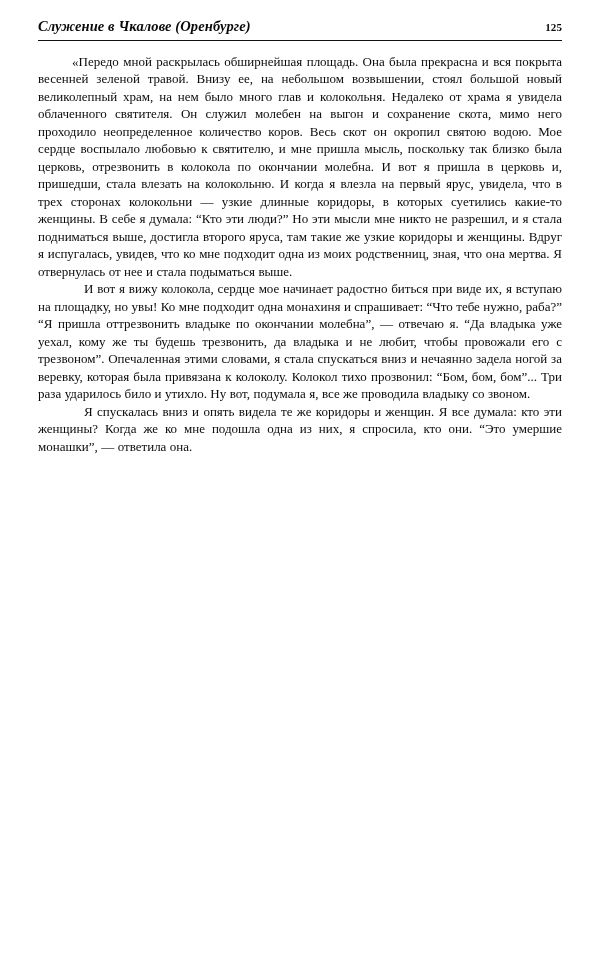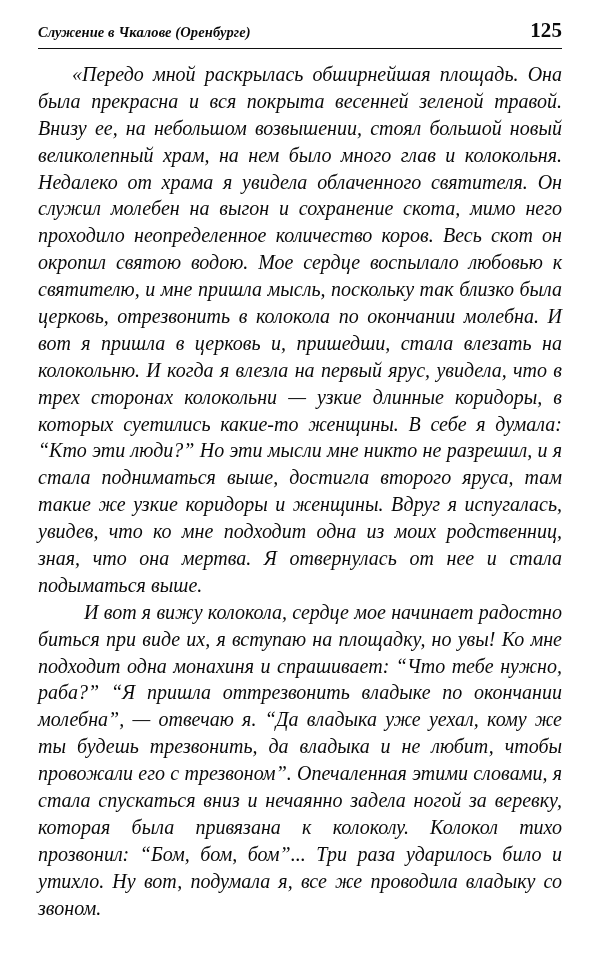--- a/index.html
+++ b/index.html
@@ -33,31 +33,30 @@
     font-size: 14.5px;
     letter-spacing: 0.1px;
     padding-bottom: 5px;
   }
   .header-title {
     white-space: nowrap;
   }
   .header-page {
     font-style: normal;
     font-weight: bold;
-    font-size: 21px;
+    font-size: 11px;
     margin-left: 40px;
   }
   .rule {
     border: none;
     border-top: 1.2px solid #111;
     margin: 0 0 12px 0;
   }
   .body-text {
-    font-style: italic;
-    font-size: 20px;
+    font-size: 13px;
     line-height: 1.345;
     text-align: justify;
     text-justify: inter-word;
     word-spacing: 0.2px;
   }
   .body-text p {
     margin: 0 0 0 0;
     text-indent: 46px;
   }
   .body-text p.first {
@@ -71,15 +70,16 @@
 
   <div class="header">
     <span class="header-title">Служение в Чкалове (Оренбурге)</span>
     <span class="header-page">125</span>
   </div>
   <hr class="rule">
 
   <div class="body-text">
     <p class="first">«Передо мной раскрылась обширнейшая площадь. Она была прекрасна и вся покрыта весенней зеленой травой. Внизу ее, на небольшом возвышении, стоял большой новый великолепный храм, на нем было много глав и колокольня. Недалеко от храма я увидела облаченного святителя. Он служил молебен на выгон и сохранение скота, мимо него проходило неопределенное количество коров. Весь скот он окропил святою водою. Мое сердце воспылало любовью к святителю, и мне пришла мысль, поскольку так близко была церковь, отрезвонить в колокола по окончании молебна. И вот я пришла в церковь и, пришедши, стала влезать на колокольню. И когда я влезла на первый ярус, увидела, что в трех сторонах колокольни — узкие длинные коридоры, в которых суетились какие-то женщины. В себе я думала: “Кто эти люди?” Но эти мысли мне никто не разрешил, и я стала подниматься выше, достигла второго яруса, там такие же узкие коридоры и женщины. Вдруг я испугалась, увидев, что ко мне подходит одна из моих родственниц, зная, что она мертва. Я отвернулась от нее и стала подыматься выше.</p>
     <p>И вот я вижу колокола, сердце мое начинает радостно биться при виде их, я вступаю на площадку, но увы! Ко мне подходит одна монахиня и спрашивает: “Что тебе нужно, раба?” “Я пришла оттрезвонить владыке по окончании молебна”, — отвечаю я. “Да владыка уже уехал, кому же ты будешь трезвонить, да владыка и не любит, чтобы провожали его с трезвоном”. Опечаленная этими словами, я стала спускаться вниз и нечаянно задела ногой за веревку, которая была привязана к колоколу. Колокол тихо прозвонил: “Бом, бом, бом”... Три раза ударилось било и утихло. Ну вот, подумала я, все же проводила владыку со звоном.</p>
+    <p>Я спускалась вниз и опять видела те же коридоры и женщин. Я все думала: кто эти женщины? Когда же ко мне подошла одна из них, я спросила, кто они. “Это умершие монашки”, — ответила она.</p>
   </div>
 
 </div>
 
 </body></html>

